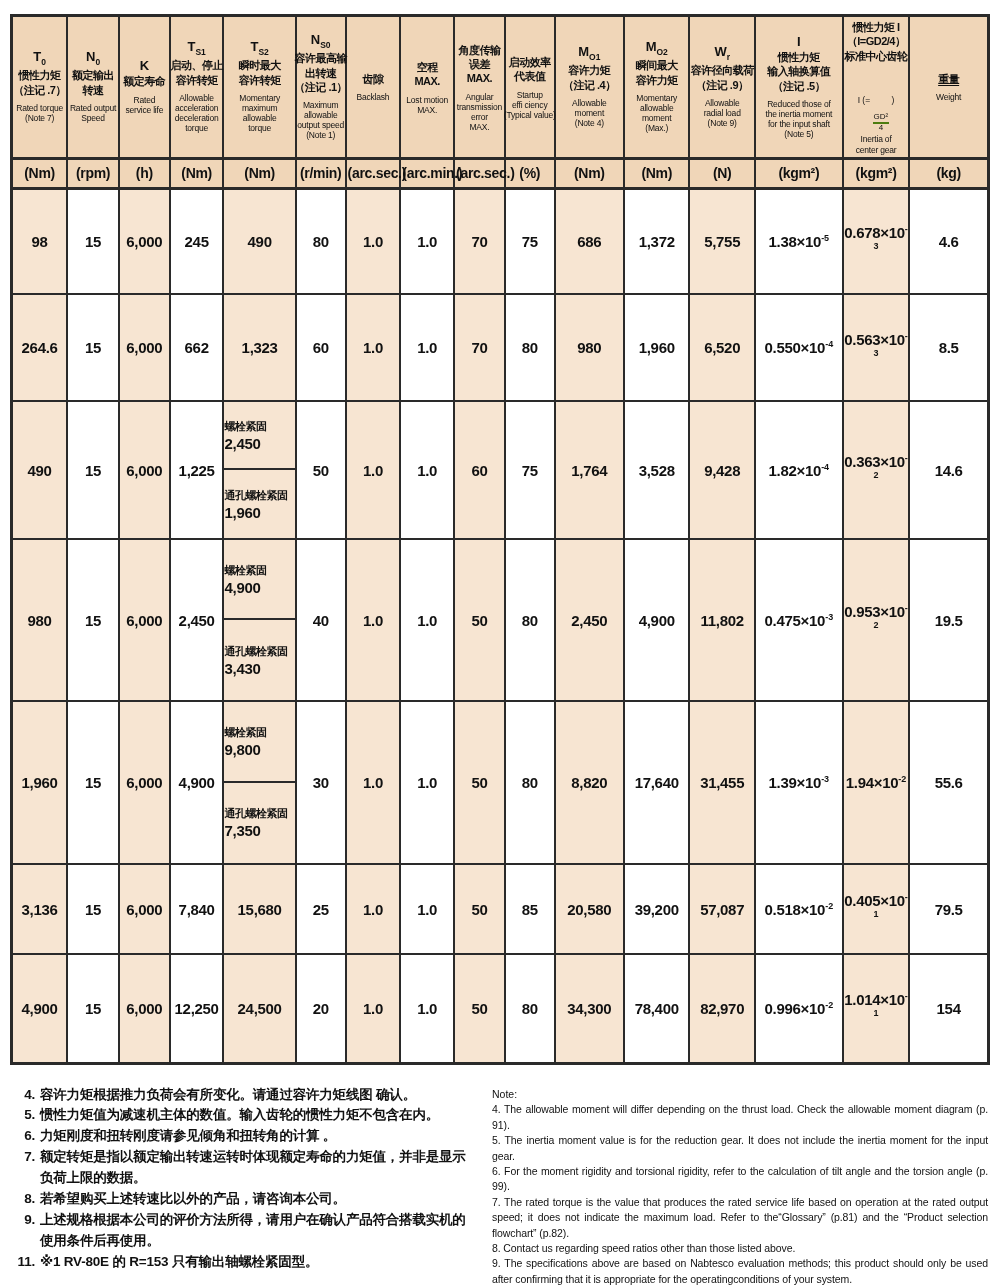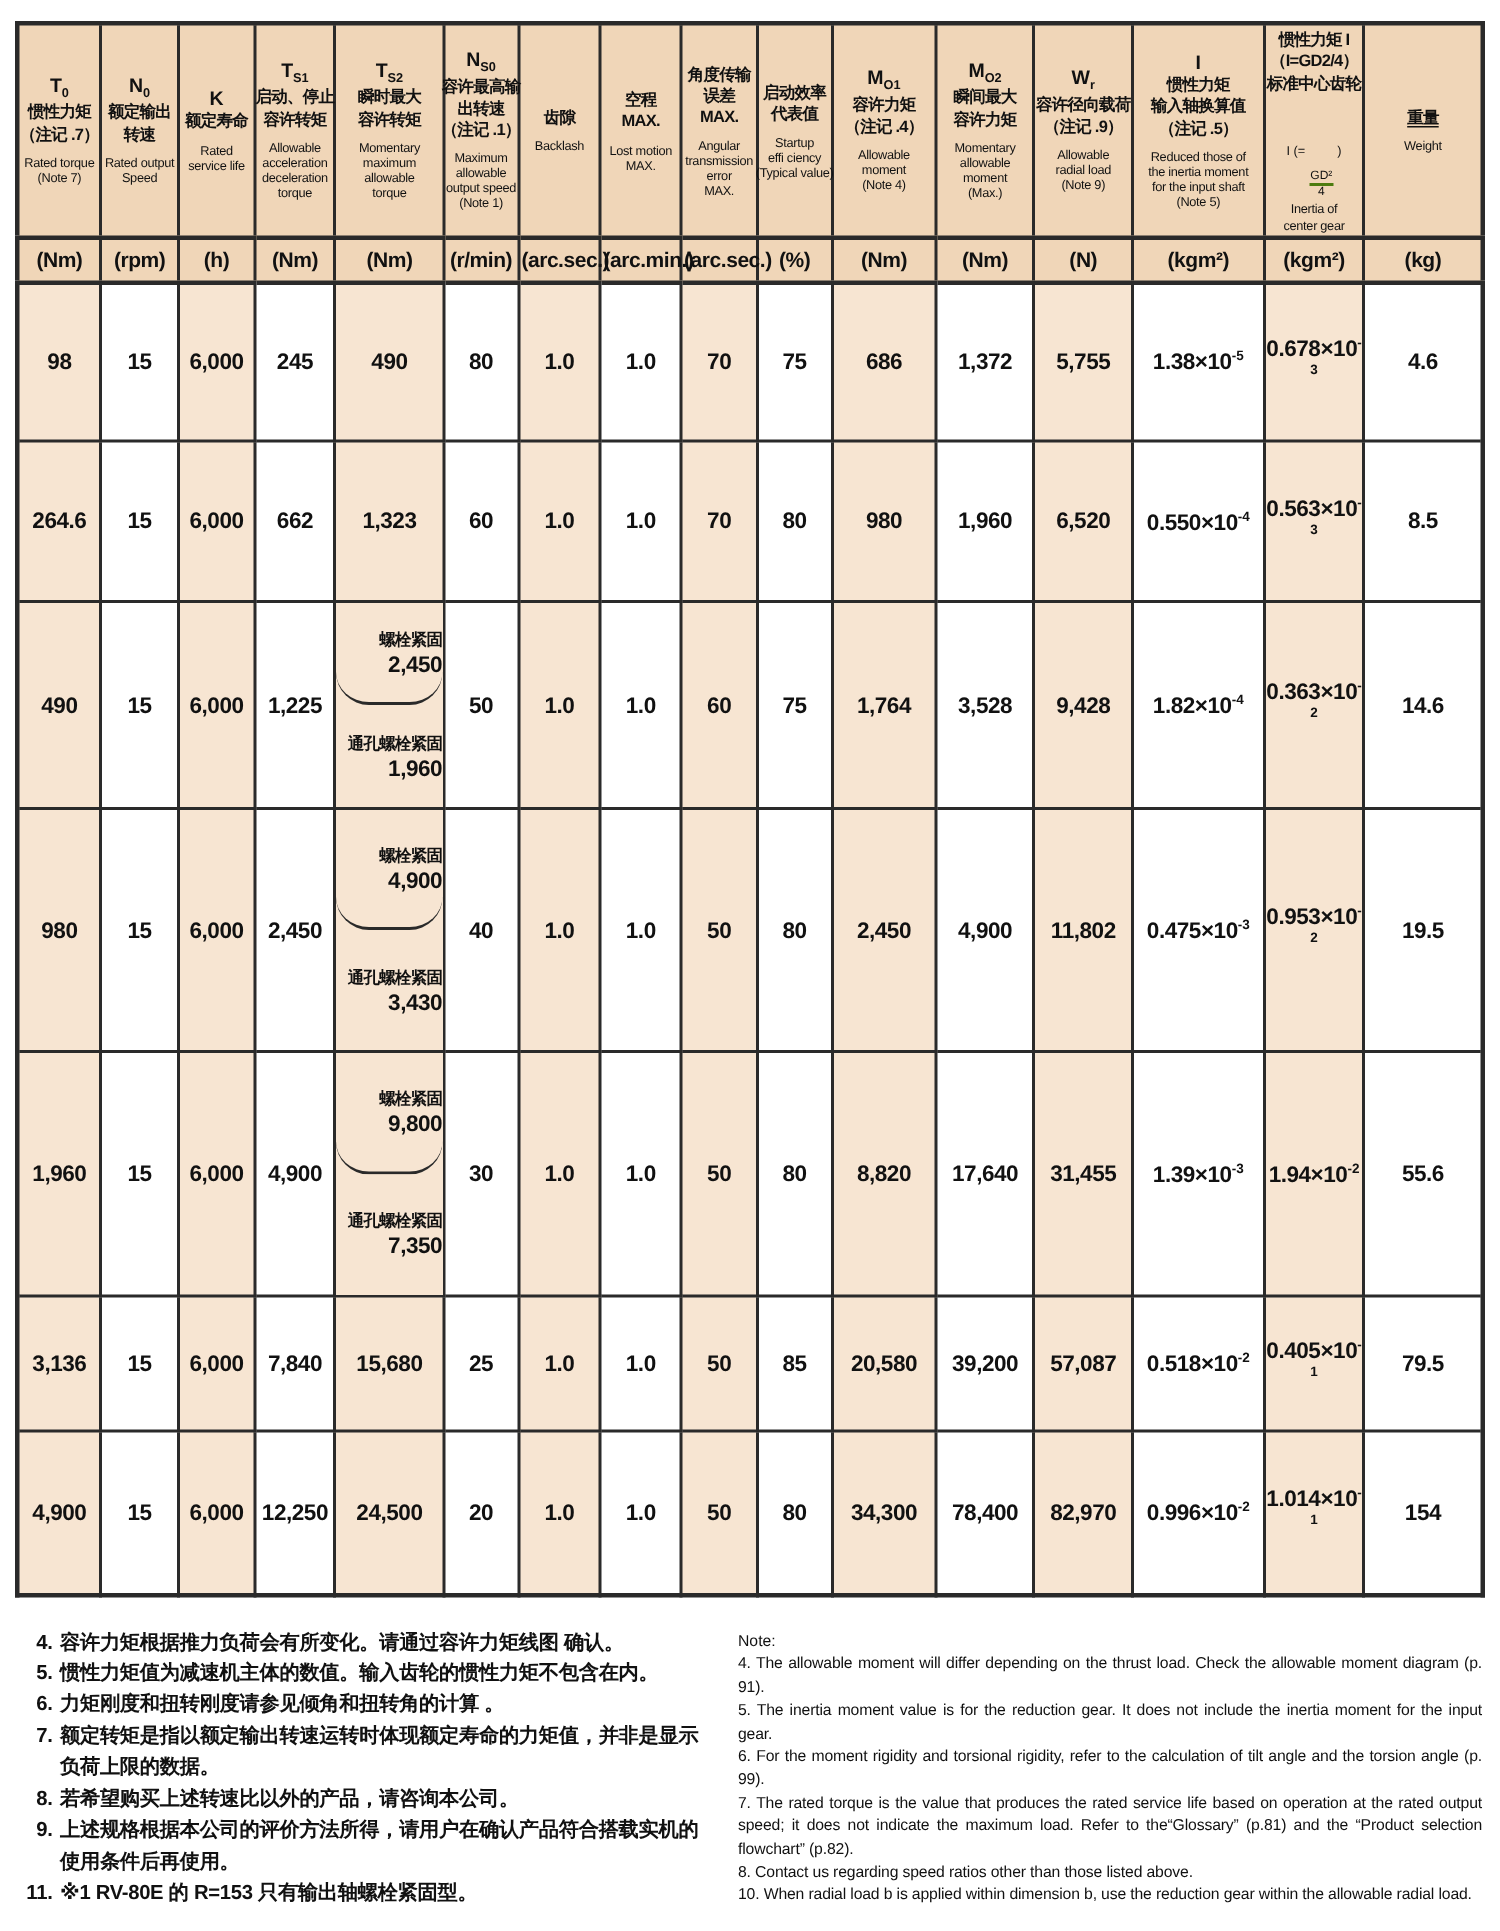--- a/index.html
+++ b/index.html
@@ -46,21 +46,21 @@
   tbody td sup{font-size:9px;font-weight:700;vertical-align:super;letter-spacing:0;}
   tbody tr:nth-child(1){height:106px;}
   tbody tr:nth-child(2){height:107px;}
   tbody tr:nth-child(3){height:138px;}
   tbody tr:nth-child(4){height:162px;}
   tbody tr:nth-child(5){height:163px;}
   tbody tr:nth-child(6){height:90px;}
   tbody tr:nth-child(7){height:109px;}
   td.split{padding:0;position:relative;}
   .splitwrap{position:absolute;inset:0;display:grid;grid-template-rows:1fr 1fr;}
-  .half{display:flex;flex-direction:column;justify-content:center;align-items:flex-end;border-radius:22px;}
+  .half{display:flex;flex-direction:column;justify-content:center;align-items:flex-start;}
   .half.first{border-bottom:2px solid var(--border);}
   .slabel{font-size:11px;font-weight:700;white-space:nowrap;letter-spacing:-0.5px;}
   .sval{font-size:15px;font-weight:700;margin-top:1px;}
   .notes{display:flex;margin:20px 2px 0 2px;gap:14px;}
   .notes-zh{width:466px;flex:0 0 auto;}
   .note-zh-item{display:flex;font-size:13.5px;font-weight:700;line-height:1.55;letter-spacing:-0.2px;}
   .note-zh-item .num{flex:0 0 28px;text-align:right;padding-right:5px;white-space:nowrap;}
   .note-zh-item .txt{flex:1;}
   .notes-en{flex:1;padding-top:2px;}
   .notes-en-title{font-size:10.5px;line-height:1.5;}
@@ -522,17 +522,18 @@
         </div>
       </div>
     <div class="notes-en">
       <div class="notes-en-title">Note:</div>
       <div>
           <div class="note-en-item">4. The allowable moment will differ depending on the thrust load. Check the allowable moment diagram (p. 91).</div>
           <div class="note-en-item">5. The inertia moment value is for the reduction gear. It does not include the inertia moment for the input gear.</div>
           <div class="note-en-item">6. For the moment rigidity and torsional rigidity, refer to the calculation of tilt angle and the torsion angle (p. 99).</div>
           <div class="note-en-item">7. The rated torque is the value that produces the rated service life based on operation at the rated output speed; it does not indicate the maximum load. Refer to the“Glossary” (p.81) and the “Product selection flowchart” (p.82).</div>
           <div class="note-en-item">8. Contact us regarding speed ratios other than those listed above.</div>
+          <div class="note-en-item">9. The specifications above are based on Nabtesco evaluation methods; this product should only be used after confirming that it is appropriate for the operatingconditions of your system.</div>
           <div class="note-en-item">10. When radial load b is applied within dimension b, use the reduction gear within the allowable radial load.</div>
         </div>
     </div>
   </div>
 </div>
 
 </body></html>

